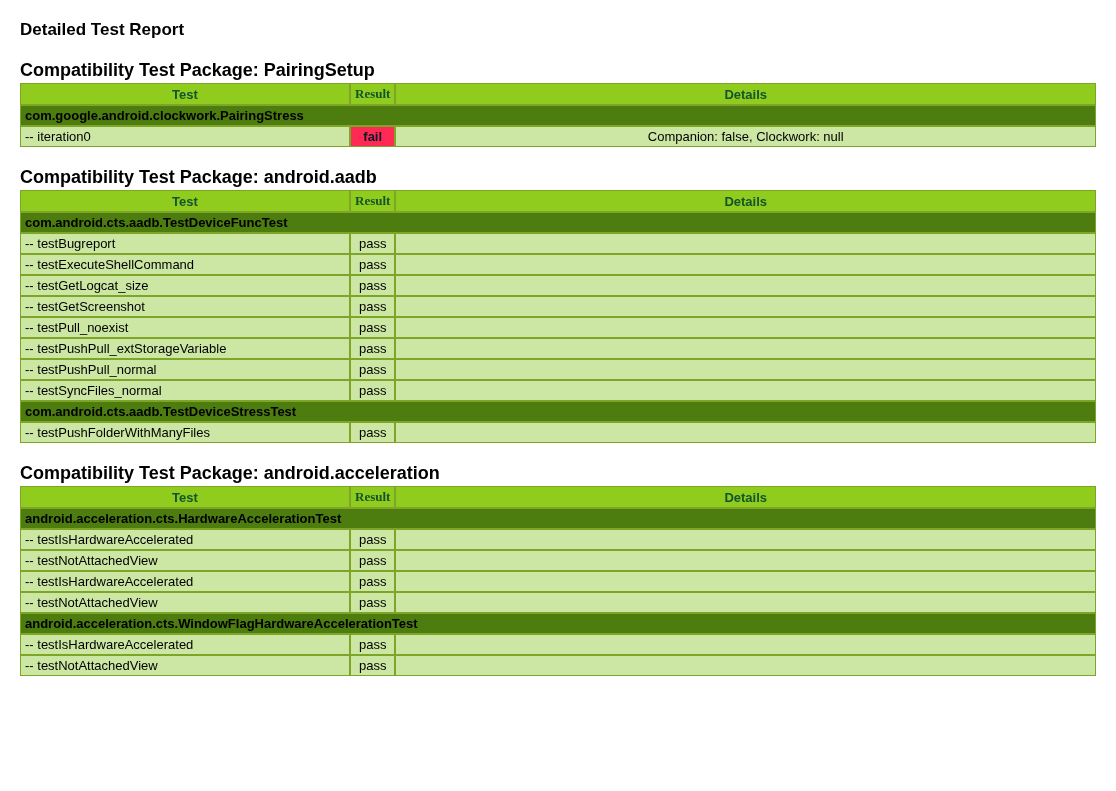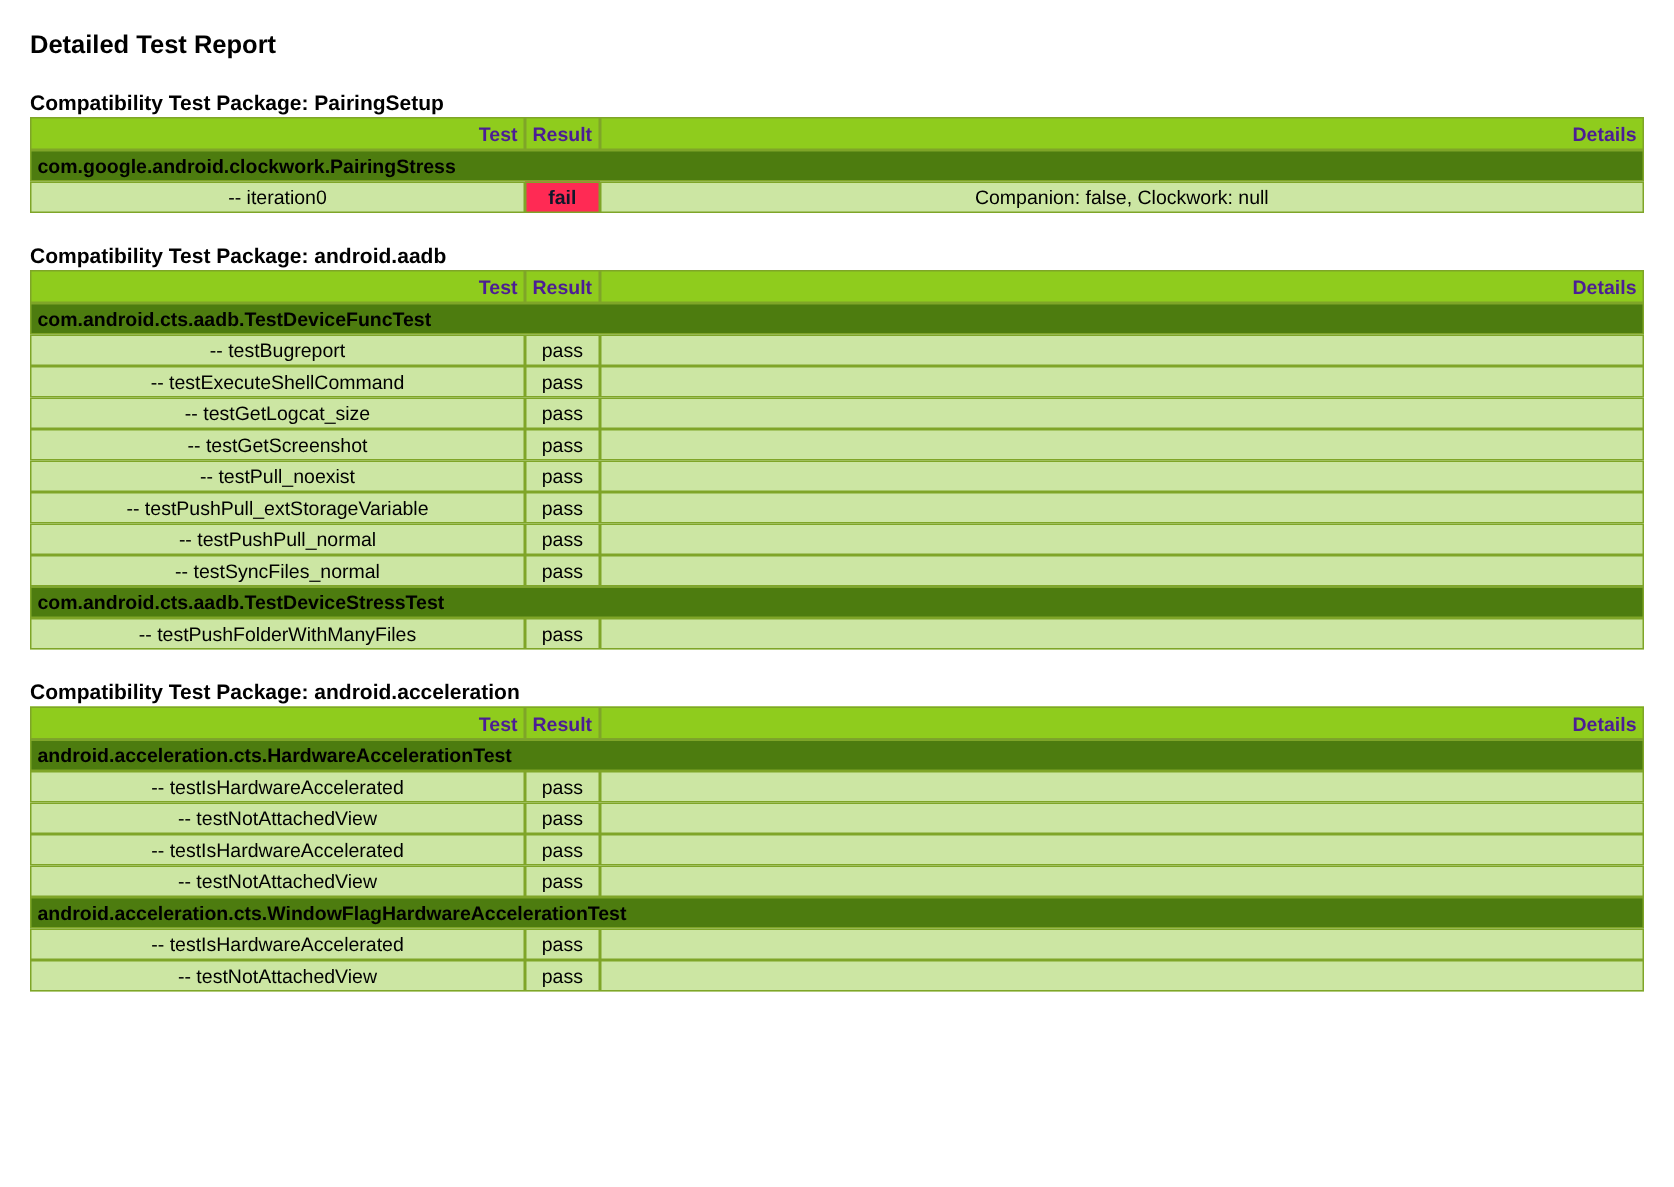--- a/index.html
+++ b/index.html
@@ -13,55 +13,55 @@
       width: 1116px;
     }
     h1.title {
       text-align: left;
       font-size: 17px;
       font-weight: bold;
       margin: 12px 0 20px 0;
     }
     .pkg-label {
       font-weight: bold;
-      font-size: 14px;
+      font-size: 18px;
       margin: 8px 0 2px 0;
     }
     table.report {
       width: 100%;
       border-collapse: separate;
       border-spacing: 0;
       margin-bottom: 20px;
     }
     table.report th, table.report td {
       border: 1px solid #7fa528;
       padding: 2px 4px;
       vertical-align: middle;
     }
     table.report th {
       background: #8fcc1d;
-      color: #4c1d95;
-      font-weight: bold;
-      text-align: right;
+      color: #14532d;
+      font-weight: bold;
+      text-align: center;
       font-size: 13px;
       height: 22px;
     }
     table.report .col-test   { width: 330px; }
-    table.report .col-result { width: 30px;  }
+    table.report .col-result { width: 30px; font-family: Liberation Serif, serif;  }
     table.report .col-details{ }
     tr.group td {
       background: #4d7c0f;
       font-weight: bold;
       color: #000;
     }
     tr.case td {
       background: #cce6a3;
       font-weight: normal;
     }
-    tr.case td.test-name { text-align: center; }
+    tr.case td.test-name { text-align: left; }
     tr.case td.result    { text-align: center; }
     tr.case td.result.fail {
       background: #ff2a54;
       color: #0f172a;
       font-weight: bold;
       margin-left: 48px;
     }
     tr.case td.details   { text-align: center; }
   </style>
 </head>

